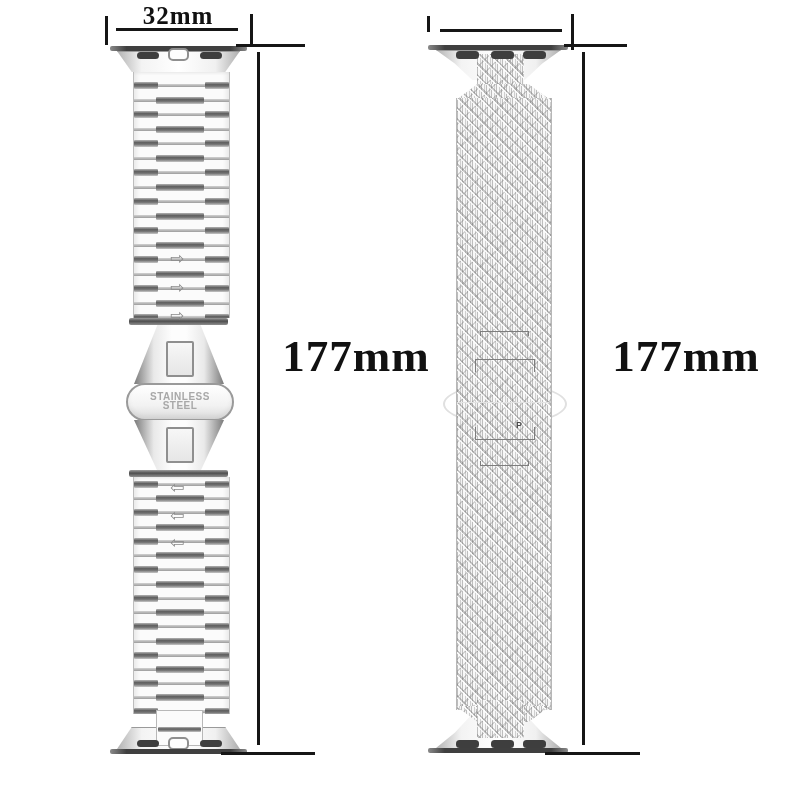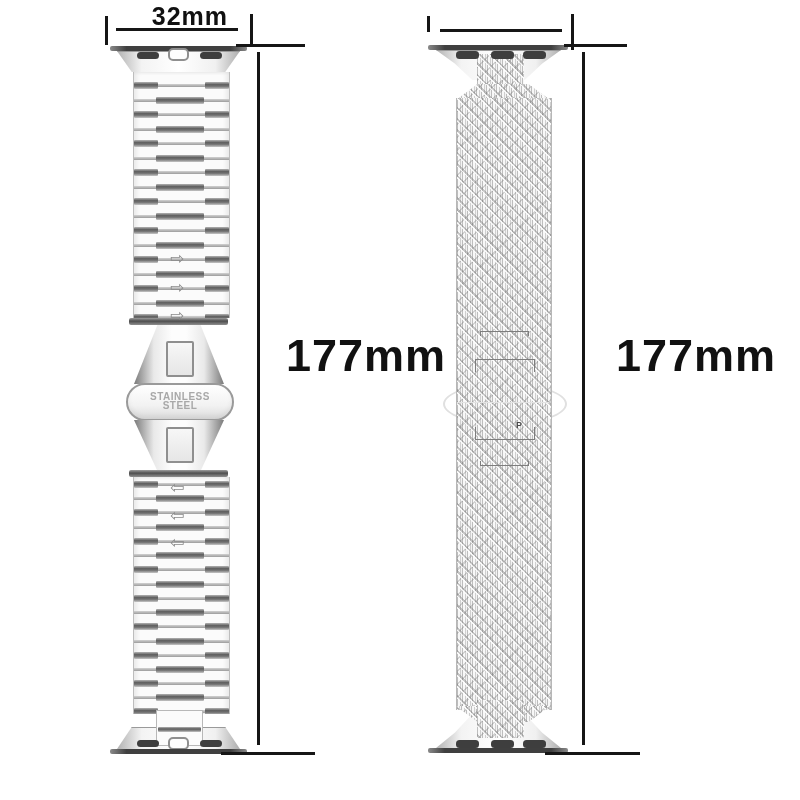--- a/index.html
+++ b/index.html
@@ -3,21 +3,21 @@
 <meta charset="utf-8">
 <style>
   html,body{margin:0;padding:0;background:#ffffff;}
   #stage{
     position:relative;width:800px;height:800px;background:#ffffff;overflow:hidden;
     font-family:"Liberation Sans", sans-serif;
   }
   .abs{position:absolute;}
   
   .dim{position:absolute;background:#161616;}
-  .dimtext{position:absolute;color:#111111;font-weight:bold;text-align:right;}
+  .dimtext{position:absolute;color:#111111;font-weight:bold;text-align:center;font-family:Liberation Serif, serif;}
   .size-label{font-size:25px;letter-spacing:1px;}
   .len-label{font-size:45px;letter-spacing:1px;}
   
   .band{
     position:absolute;background:#fbfbfb;overflow:hidden;
     border-left:1px solid #bdbdbd;border-right:1px solid #bdbdbd;
     box-shadow:inset 3px 0 4px rgba(0,0,0,0.07), inset -3px 0 4px rgba(0,0,0,0.07);
   }
   .thin{position:absolute;height:3px;background:linear-gradient(180deg,#d2d2d2,#9c9c9c);}
   .bar{position:absolute;height:7px;border-radius:1px;

